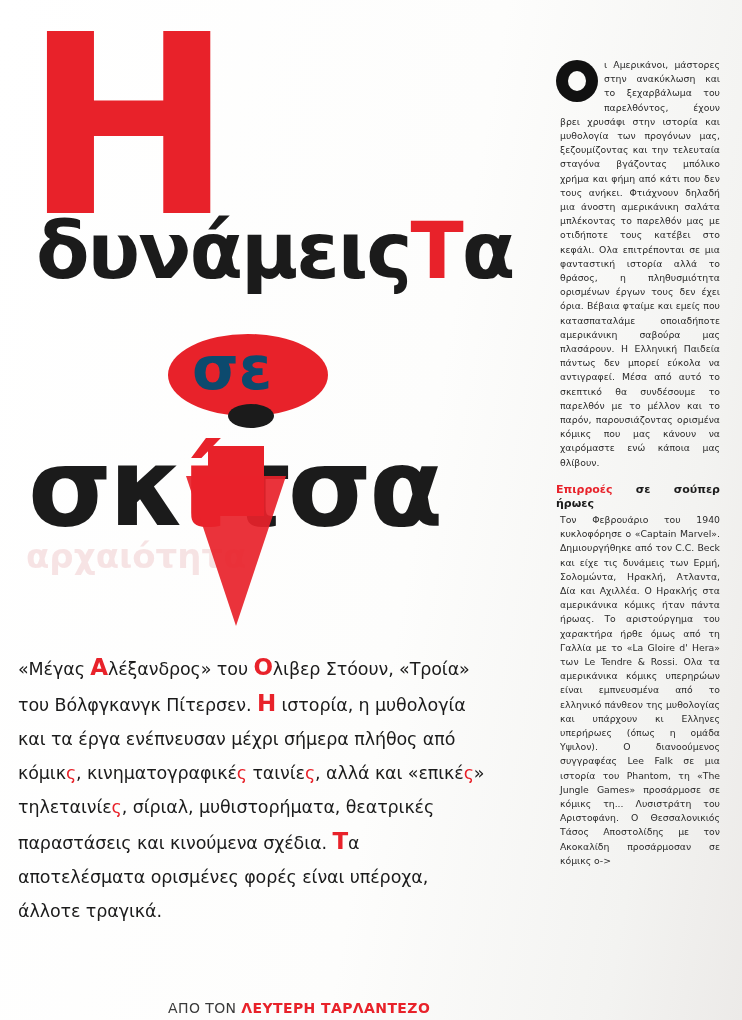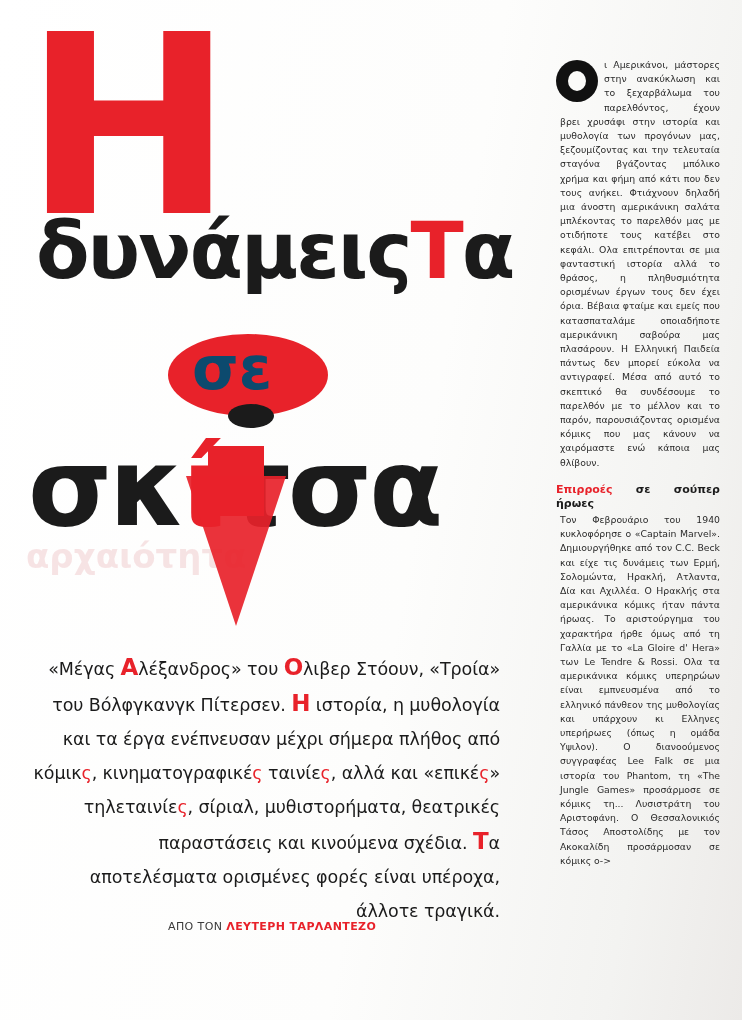--- a/index.html
+++ b/index.html
@@ -140,46 +140,45 @@
     font-weight: 700;
     font-size: 34px;
     color: #f0c9cb;
     opacity: .5;
     white-space: nowrap;
   }
 
   
   .deck {
     position: absolute;
-    left: 30px;
+    left: 18px;
     top: 650px;
     width: 470px;
     font-family: "DejaVu Sans", sans-serif;
     font-size: 17.5px;
     line-height: 34px;
     color: #1b1b1b;
     letter-spacing: -0.1px;
-    text-align: right;
   }
   .deck .hl {
     color: #e8222a;
     font-weight: 400;
   }
   .deck .bigcap {
     font-size: 23px;
     font-weight: 700;
     color: #e8222a;
   }
 
   .byline {
     position: absolute;
     left: 168px;
-    top: 920px;
-    font-family: "DejaVu Sans", sans-serif;
-    font-size: 11px;
+    top: 1000px;
+    font-family: "DejaVu Sans", sans-serif;
+    font-size: 14px;
     letter-spacing: .4px;
     color: #3a3a3a;
   }
   .byline .name {
     color: #e8222a;
     font-weight: 700;
   }
 
   
   .col {

